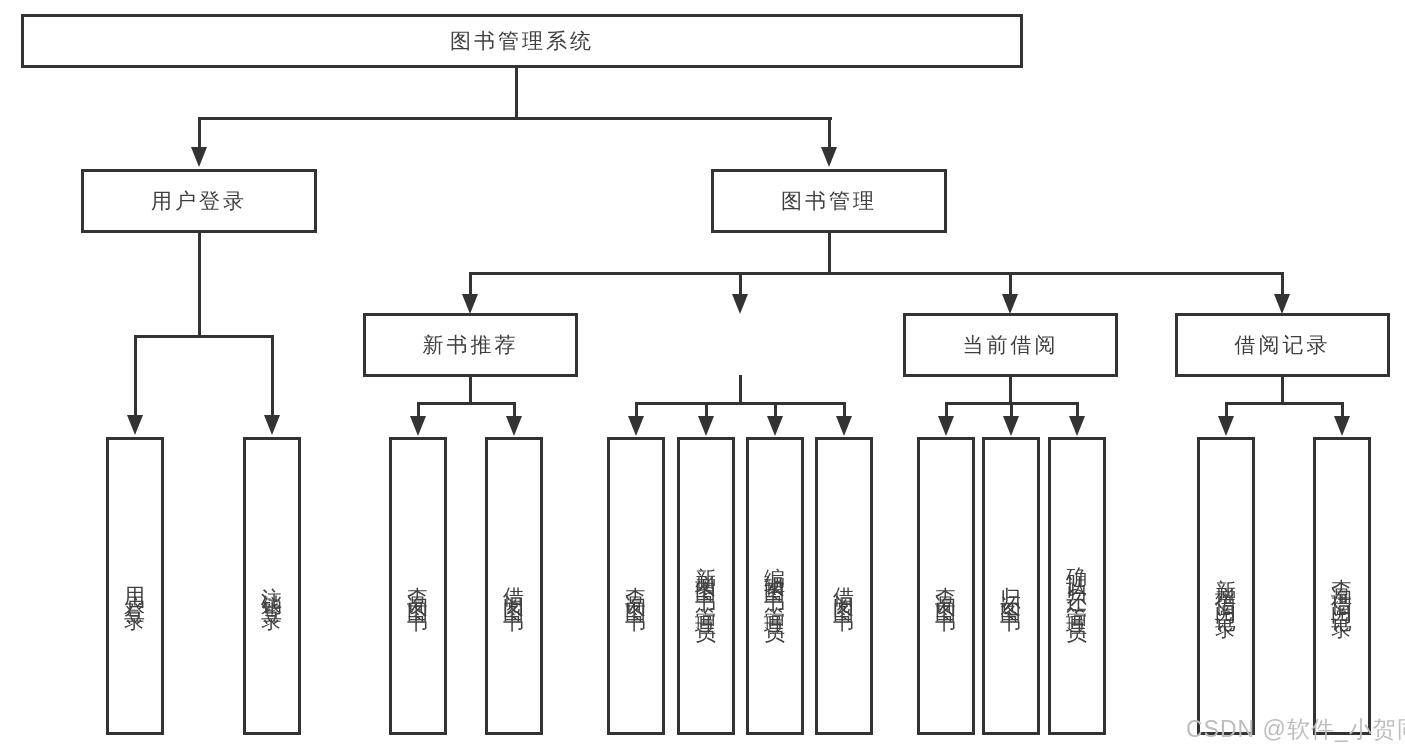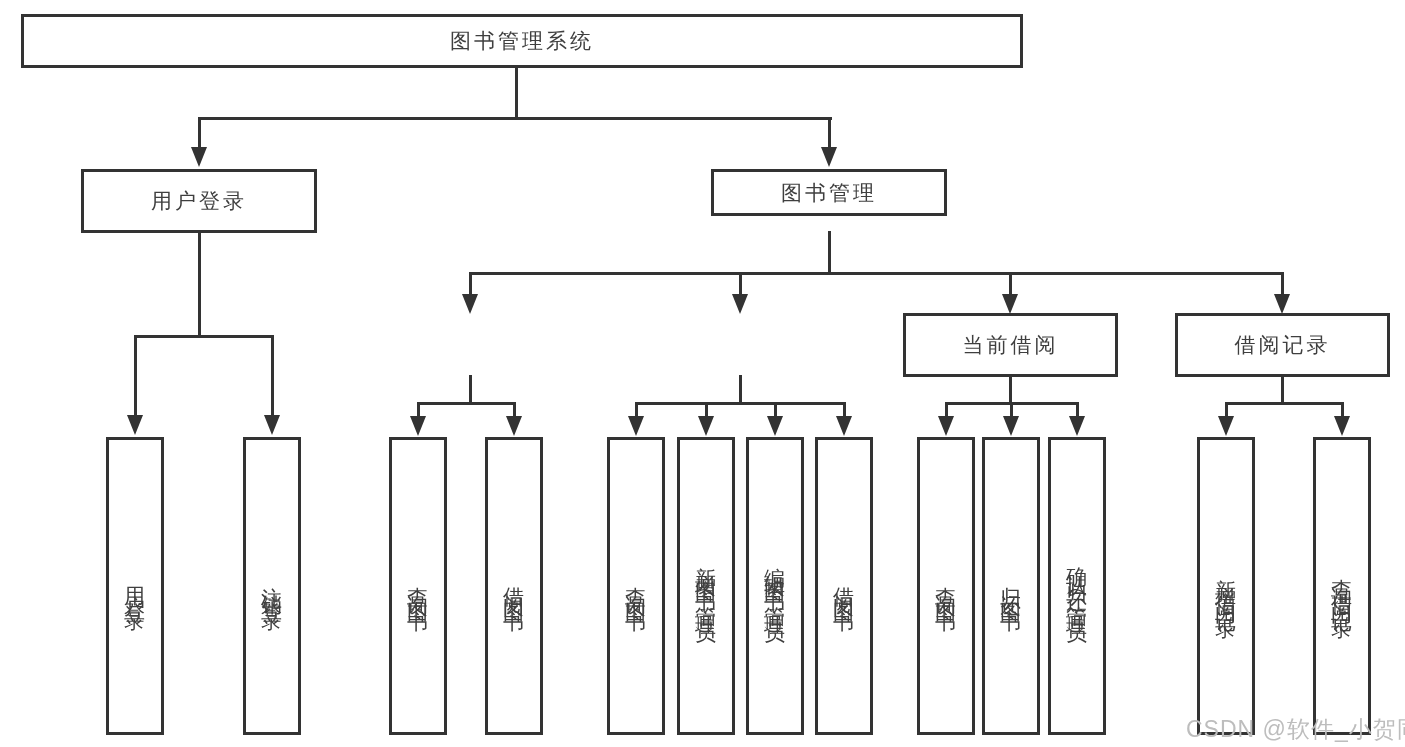--- a/index.html
+++ b/index.html
@@ -35,24 +35,27 @@
 
 <div class="stage">
 
   <div class="box hbox" style="left:21px;top:14px;width:1002px;height:54px;font-family:Liberation Mono, monospace;">
     <span>图书管理系统</span>
   </div>
 
   <div class="box hbox" style="left:81px;top:169px;width:236px;height:64px;">
     <span>用户登录</span>
   </div>
-  <div class="box hbox" style="left:711px;top:169px;width:236px;height:47px;">
+  <div class="box hbox" style="left:711px;top:169px;width:236px;height:64px;">
     <span>图书管理</span>
   </div>
 
+  <div class="box hbox" style="left:363px;top:313px;width:215px;height:64px;">
+    <span>新书推荐</span>
+  </div>
   <div class="box hbox" style="left:903px;top:313px;width:215px;height:64px;">
     <span>当前借阅</span>
   </div>
   <div class="box hbox" style="left:1175px;top:313px;width:215px;height:64px;">
     <span>借阅记录</span>
   </div>
 
   <div class="box" style="left:106px;top:437px;width:58px;height:298px;">
     <span class="vlabel">用户登录</span>
   </div>

